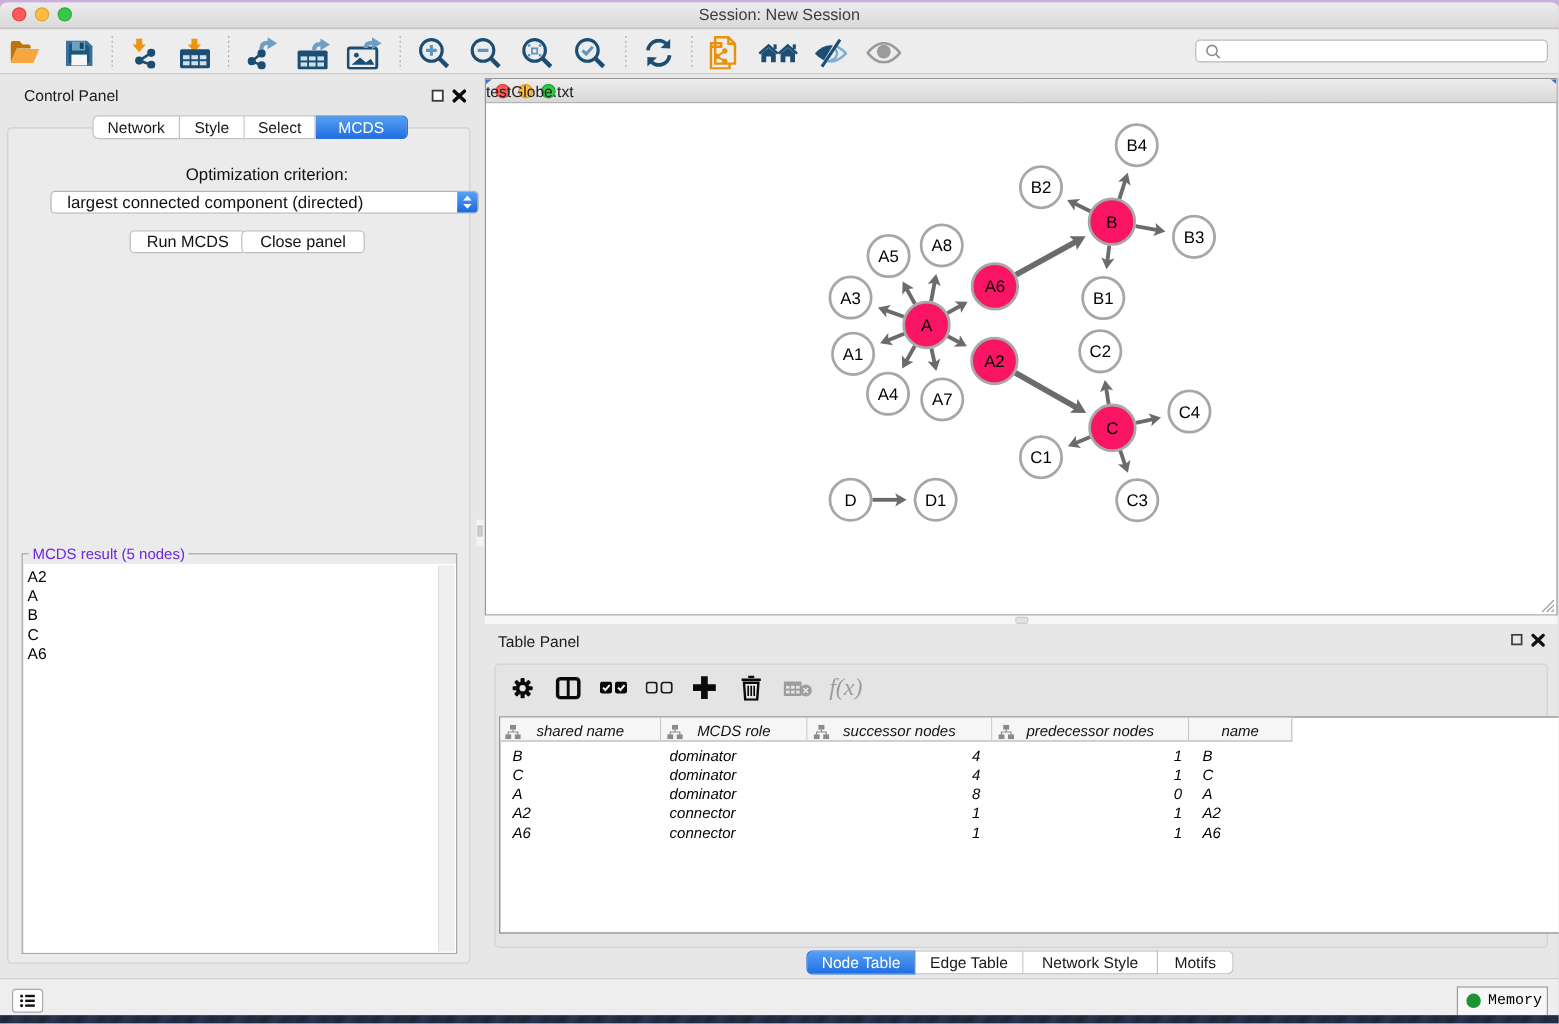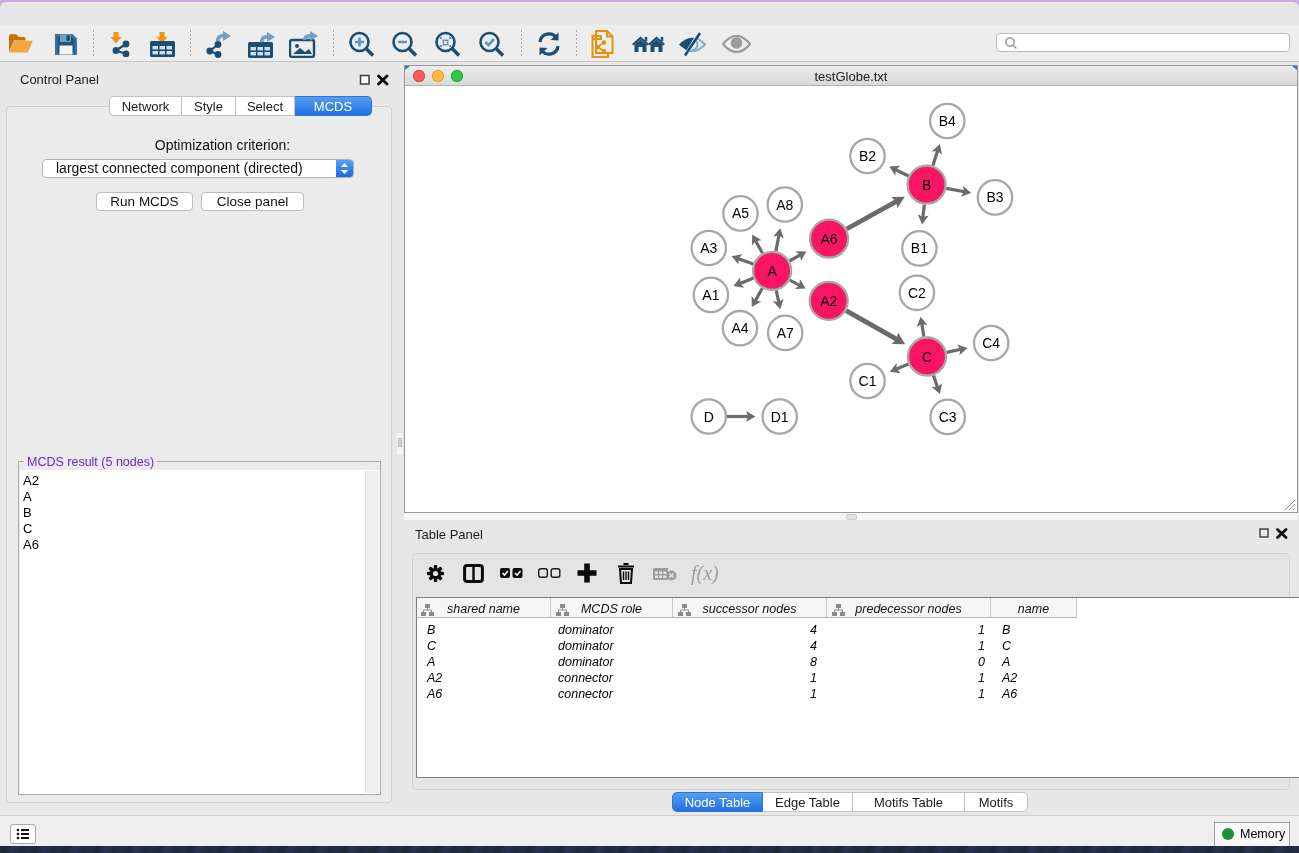--- a/index.html
+++ b/index.html
@@ -35,42 +35,42 @@
 #cpPanel { position:absolute; left:6px; top:44px; width:386px; height:697px;
   background:#ebebeb; border:1px solid #d0d0d0; border-radius:4px; }
 .tabbar { position:absolute; display:flex; height:20px; }
 .tab { height:20px; background:#fff; border:1px solid #c2c2c2; border-left:none;
   font-size:13px; color:#1a1a1a; text-align:center; line-height:19px; }
 .tab.first { border-left:1px solid #c2c2c2; border-radius:5px 0 0 5px; }
 .tab.last { border-radius:0 5px 5px 0; }
 .tab.sel { background:linear-gradient(#559ff2,#2270e2); color:#fff; border-color:#2b74d8; }
 #optlabel { position:absolute; left:0; width:100%; top:75px; text-align:center;
   font-size:14px; color:#111; }
-#combo { position:absolute; left:42px; top:97px; width:312px; height:19px;
+#combo { position:absolute; left:42px; top:97px; width:357px; height:19px;
   background:#fff; border:1px solid #b4b4b4; border-radius:4px; font-size:14px;
   color:#111; line-height:17px; padding-left:13px; }
 #combo .stepper { position:absolute; right:0px; top:0px; width:17px; height:17px;
   background:linear-gradient(#56a2f5,#1c69dd); border-radius:0 3px 3px 0; margin:0; }
 .btn { position:absolute; height:19px; background:#fff; border:1px solid #bcbcbc;
   border-radius:4px; font-size:13.5px; color:#111; text-align:center; line-height:17px; }
 #groupbox { position:absolute; left:18px; top:393px; width:363px; height:340px; }
 #groupbox .gb-border { position:absolute; left:0; top:6px; width:100%; height:334px;
   border:1px solid #a8a8a8; }
 #groupbox .gb-title { position:absolute; left:6px; top:0; background:#ebebeb;
   padding:0 3px; font-size:12.5px; color:#6d28d9; }
 #gblist { position:absolute; left:2px; top:15px; width:359.5px; height:324px; background:#fff; padding-top:3px; }
 #gbscroll { position:absolute; right:1px; top:1px; width:14px; height:322px; background:#efefef; border-left:1px solid #e2e2e2;}
 #gblist .item { font-size:13px; color:#000; height:16px; line-height:16px; padding-left:3px; }
 
 
 #netwin { position:absolute; left:404px; top:3px; width:894px; height:448px;
   background:#fff; border:1px solid #969696; }
 #nettitle { position:absolute; left:0; top:0; width:100%; height:20px;
   background:linear-gradient(#ededed,#d8d8d8); border-bottom:1px solid #b2b2b2; }
-#nettitle .title { position:absolute; left:0; right:0; top:3px; text-align:center;
+#nettitle .title { position:absolute; left:0; right:0; top:3px; text-align:left;
   font-size:13px; color:#222; }
 
 
 #tpTitle { position:absolute; left:415px; top:465px; font-size:13px; color:#1c1c1c; }
 #tpPanel { position:absolute; left:412px; top:491px; width:878px; height:237px;
   background:#e4e4e4; border:1px solid #d2d2d2; border-radius:4px; }
 #ttable { position:absolute; left:3px; top:43px; width:916px; height:181px;
   background:#fff; border:1px solid #7f7f7f;font-style:italic; }
 .hcell { position:absolute; top:0; height:20px; background:#f6f6f6;
   border-right:1px solid #c6c6c6; border-bottom:1px solid #b6b6b6;
@@ -78,28 +78,34 @@
 .trow { position:absolute; font-size:12.5px; color:#000; height:16px; line-height:16px; }
 .num { position:absolute; text-align:right; }
 
 
 #btabs { position:absolute; left:672px; top:730px; display:flex; height:21px; }
 
 
 #listbtn { position:absolute; left:10px; top:8px; width:26px; height:20px;
   background:#fdfdfd; border:1px solid #a8a8a8; border-radius:3px; }
 #membtn { position:absolute; left:1214px; top:6px; width:76px; height:25px;
-  background:#f7f7f7; border:1px solid #9c9c9c; font-size:12.5px; color:#000; }
+  background:#f7f7f7; border:1px solid #9c9c9c; font-size:12.5px; color:#000;font-family:Liberation Mono, monospace; }
 #membtn .dot { position:absolute; left:7px; top:5px; width:12px; height:12px;
   border-radius:50%; background:#1d9333; }
 </style>
 </head>
 <body>
 <div id="appwin">
 
+  <div id="titlebar">
+    <div class="tl" style="left:10px; background:#fc5b57; border:0.5px solid #e2443f;"></div>
+    <div class="tl" style="left:29px; background:#fdbe40; border:0.5px solid #e0a333;"></div>
+    <div class="tl" style="left:48px; background:#34c84a; border:0.5px solid #2aad3c;"></div>
+    <div class="title">Session: New Session</div>
+  </div>
 
   <div id="toolbar">
 
     <svg class="abs" style="left:8px;top:8px;" width="27" height="21" viewBox="0 0 27 21">
       <path d="M1 19 V3 Q1 1.2 2.8 1.2 H8.2 L10.8 4 H15.8 Q17.5 4 17.5 5.8 V7.5 H6 Z" fill="#bd7507"></path>
       <path d="M1 19.5 L5.8 7.8 H24.8 L19.8 19.5 Z" fill="#f7a53f"></path>
     </svg>
 
     <svg class="abs" style="left:54px;top:8px;" width="24" height="23" viewBox="0 0 24 23">
       <path d="M1 1 H18.5 L23 5.5 V22 H1 Z" fill="#38719b"></path>
@@ -250,36 +256,36 @@
   </div>
 
   <div id="main">
 
     <div id="cpTitle">Control Panel</div>
     <svg class="abs" style="left:358px; top:12px;" width="34" height="12" viewBox="0 0 34 12">
       <rect x="2.5" y="1.5" width="8.5" height="8.5" fill="#fff" stroke="#3a3a3a" stroke-width="1.5"></rect>
       <path d="M20.5 2 L29 10 M29 2 L20.5 10" fill="none" stroke="#0a0a0a" stroke-width="2.9" stroke-linecap="round"></path>
     </svg>
     <div id="cpPanel"></div>
-    <div class="tabbar" style="left:77px; top:34px;margin-left:32px;">
+    <div class="tabbar" style="left:77px; top:34px;">
       <div class="tab first" style="width:73px;">Network</div>
       <div class="tab" style="width:54px;">Style</div>
       <div class="tab" style="width:59px;">Select</div>
       <div class="tab last sel" style="width:77px;">MCDS</div>
     </div>
     <div id="optlabel" style="width:445px;">Optimization criterion:</div>
     <div id="combo">largest connected component (directed)
       <div class="stepper">
         <svg width="17" height="17" viewBox="0 0 17 17">
           <polygon points="8.5,3 12,7 5,7" fill="#fff"></polygon>
           <polygon points="8.5,14 12,10 5,10" fill="#fff"></polygon>
         </svg>
       </div>
     </div>
-    <div class="btn" style="left:96px; top:130px; width:97px;">Run MCDS</div>
+    <div class="btn" style="left:108px; top:130px; width:97px;">Run MCDS</div>
     <div class="btn" style="left:201px; top:130px; width:103px;">Close panel</div>
     <div id="groupbox">
       <div class="gb-border"></div>
       <div class="gb-title">MCDS result (5 nodes)</div>
       <div id="gblist">
         <div class="item">A2</div>
         <div class="item">A</div>
         <div class="item">B</div>
         <div class="item">C</div>
         <div class="item">A6</div>
@@ -507,21 +513,21 @@
         <div class="trow" style="left:10px; top:88px;">A6</div>
           <div class="trow" style="left:141px; top:88px;">connector</div>
           <div class="trow num" style="left:300px; top:88px; width:100px;">1</div>
           <div class="trow num" style="left:468px; top:88px; width:100px;">1</div>
           <div class="trow" style="left:585px; top:88px;">A6</div>
       </div>
     </div>
     <div class="tabbar" id="btabs">
       <div class="tab first sel" style="width:91px;">Node Table</div>
       <div class="tab" style="width:90px;">Edge Table</div>
-      <div class="tab" style="width:112px;">Motifs Table</div>
+      <div class="tab" style="width:112px;">Network Style</div>
       <div class="tab last" style="width:63px;">Motifs</div>
     </div>
   </div>
 
   <div id="statusbar">
     <div id="listbtn">
       <svg width="24" height="18" viewBox="0 0 24 18" style="position:absolute;left:0;top:0;">
         <circle cx="7" cy="5" r="1.3" fill="#111"></circle>
           <rect x="10" y="4" width="8" height="2" fill="#111"></rect>
         <circle cx="7" cy="9" r="1.3" fill="#111"></circle>

